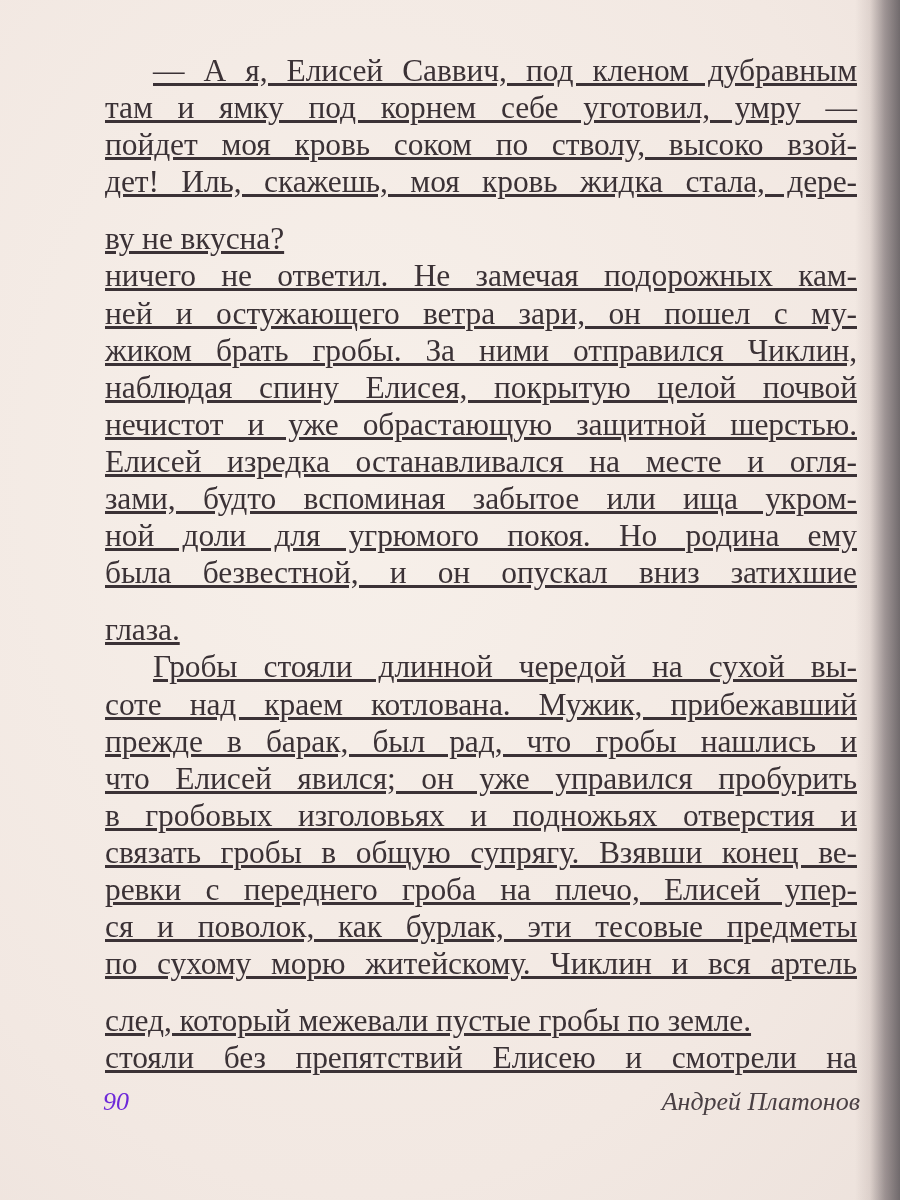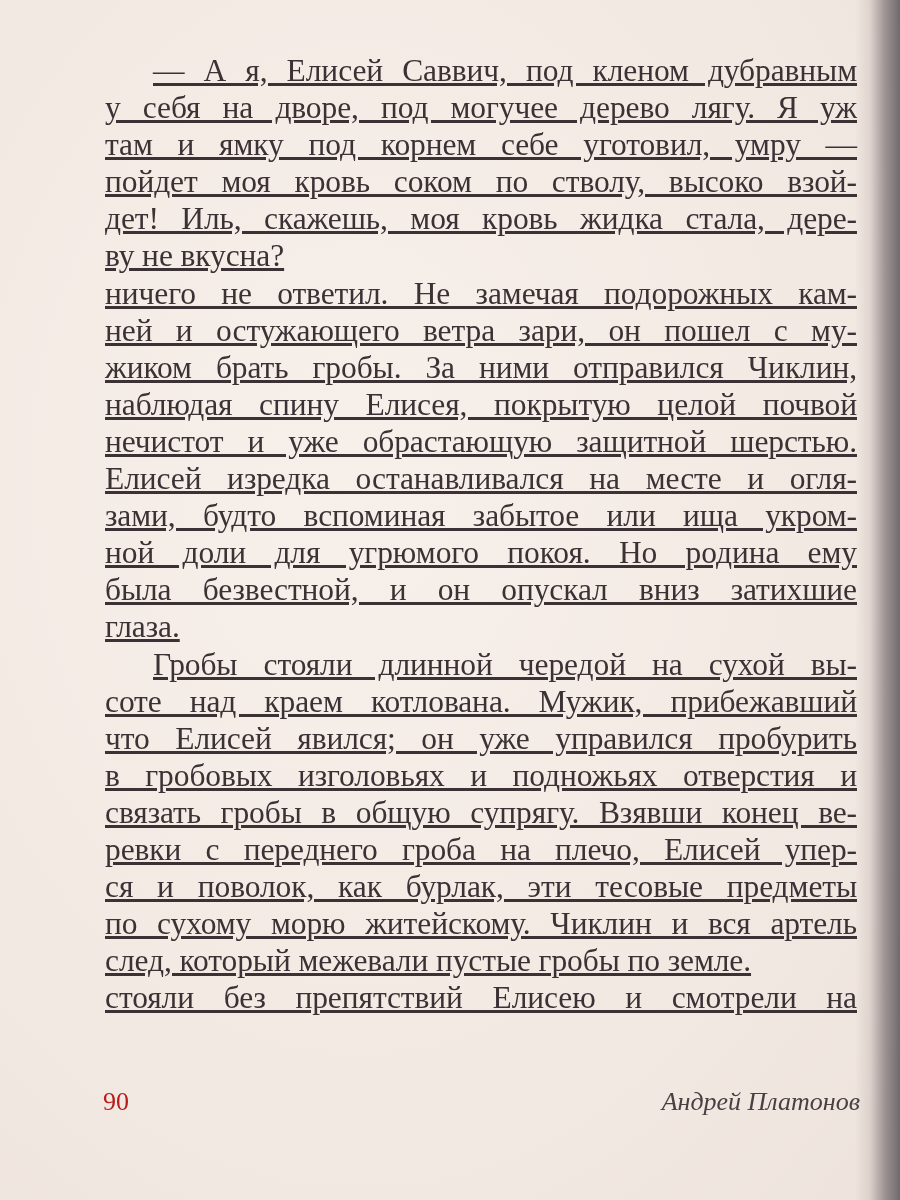--- a/index.html
+++ b/index.html
@@ -14,57 +14,57 @@
     }
     .page-body {
       position: absolute; left: 105px; top: 52px; width: 752px;
     }
     .para {
       margin: 0; font-size: 31.5px; line-height: 37.1px;
       text-align: justify; text-align-last: left;
       letter-spacing: -0.1px;
     }
     .para .line { display: block; text-align: justify; text-align-last: justify; white-space: nowrap; text-decoration: underline; }
-    .para .line.last { text-align-last: left; }
+    .para .line.last { text-align-last: left; margin-top: 20px; }
     .indent { padding-left: 48px; }
     .footer {
       position: absolute; left: 103px; right: 40px; top: 1087px;
       display: flex; justify-content: space-between; align-items: baseline;
       font-size: 26px;
     }
-    .page-number { color: #b91c1c; }
+    .page-number { color: #6d28d9; font-style: italic; }
     .running-title { font-style: italic; color: #4a4044; font-family: Liberation Serif, serif; }
   </style>
 </head>
 <body>
 
 <div class="page-body">
   <p class="para">
     <span class="line indent">— А я, Елисей Саввич, под кленом дубравным</span>
-    <span class="line">у себя на дворе, под могучее дерево лягу. Я уж</span>
     <span class="line">там и ямку под корнем себе уготовил, умру —</span>
     <span class="line">пойдет моя кровь соком по стволу, высоко взой-</span>
     <span class="line">дет! Иль, скажешь, моя кровь жидка стала, дере-</span>
     <span class="line last">ву не вкусна?</span>
   </p>
   <p class="para">
     <span class="line">ничего не ответил. Не замечая подорожных кам-</span>
     <span class="line">ней и остужающего ветра зари, он пошел с му-</span>
     <span class="line">жиком брать гробы. За ними отправился Чиклин,</span>
     <span class="line">наблюдая спину Елисея, покрытую целой почвой</span>
     <span class="line">нечистот и уже обрастающую защитной шерстью.</span>
     <span class="line">Елисей изредка останавливался на месте и огля-</span>
     <span class="line">зами, будто вспоминая забытое или ища укром-</span>
     <span class="line">ной доли для угрюмого покоя. Но родина ему</span>
     <span class="line">была безвестной, и он опускал вниз затихшие</span>
     <span class="line last">глаза.</span>
   </p>
   <p class="para">
     <span class="line indent">Гробы стояли длинной чередой на сухой вы-</span>
     <span class="line">соте над краем котлована. Мужик, прибежавший</span>
+    <span class="line">прежде в барак, был рад, что гробы нашлись и</span>
     <span class="line">что Елисей явился; он уже управился пробурить</span>
     <span class="line">в гробовых изголовьях и подножьях отверстия и</span>
     <span class="line">связать гробы в общую супрягу. Взявши конец ве-</span>
     <span class="line">ревки с переднего гроба на плечо, Елисей упер-</span>
     <span class="line">ся и поволок, как бурлак, эти тесовые предметы</span>
     <span class="line">по сухому морю житейскому. Чиклин и вся артель</span>
     <span class="line last">след, который межевали пустые гробы по земле.</span>
     <span class="line">стояли без препятствий Елисею и смотрели на</span>
   </p>
 </div>

